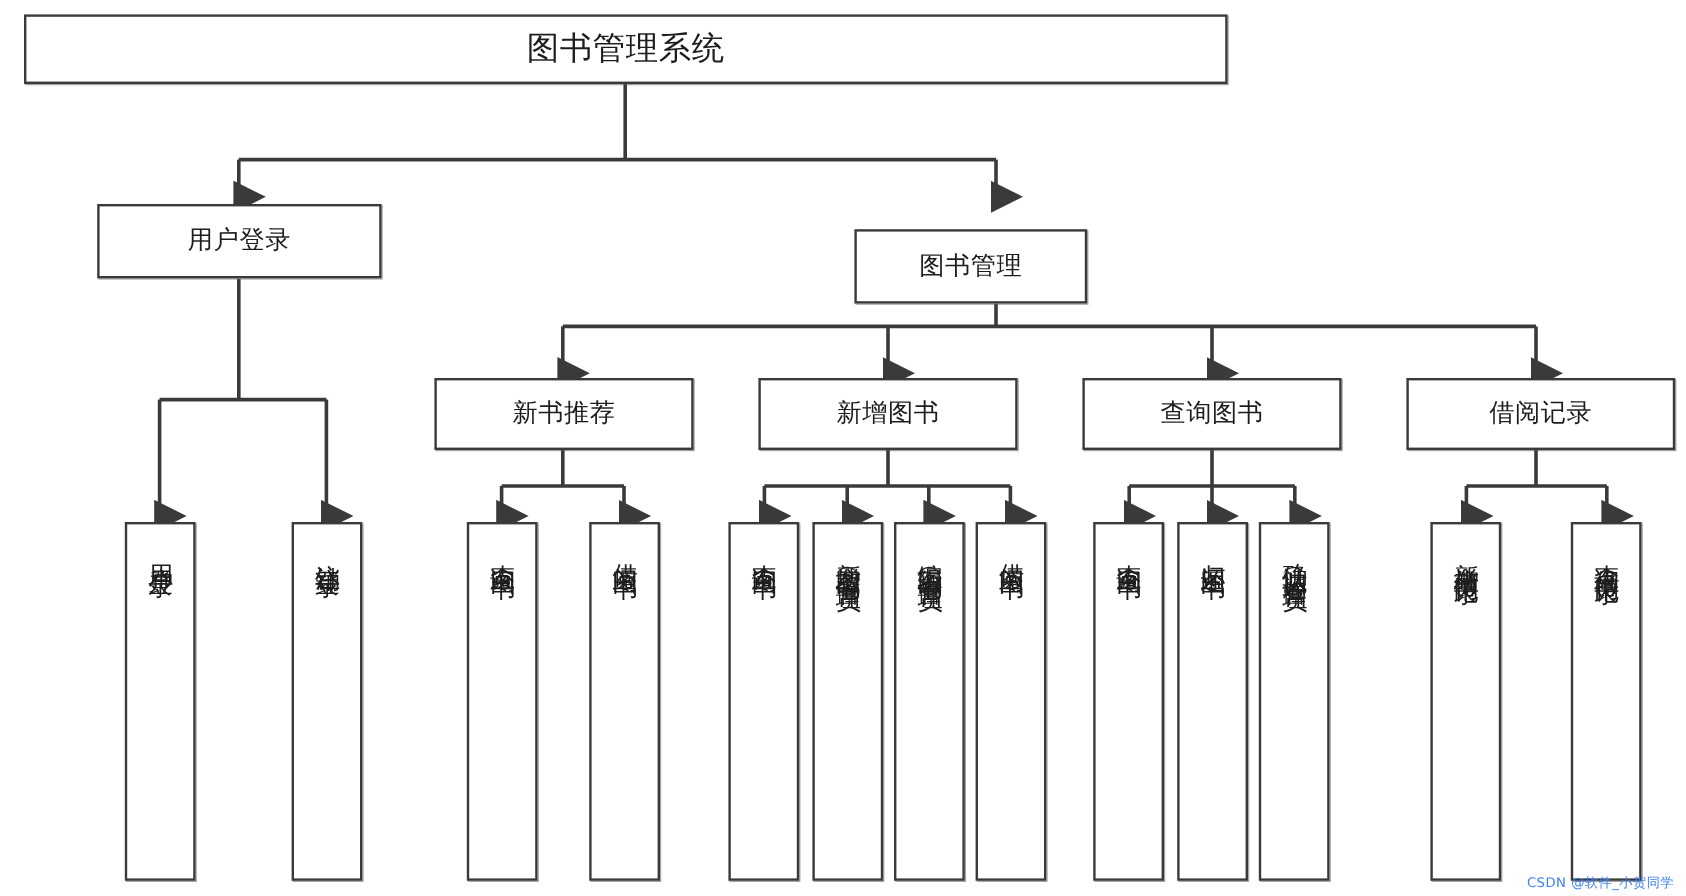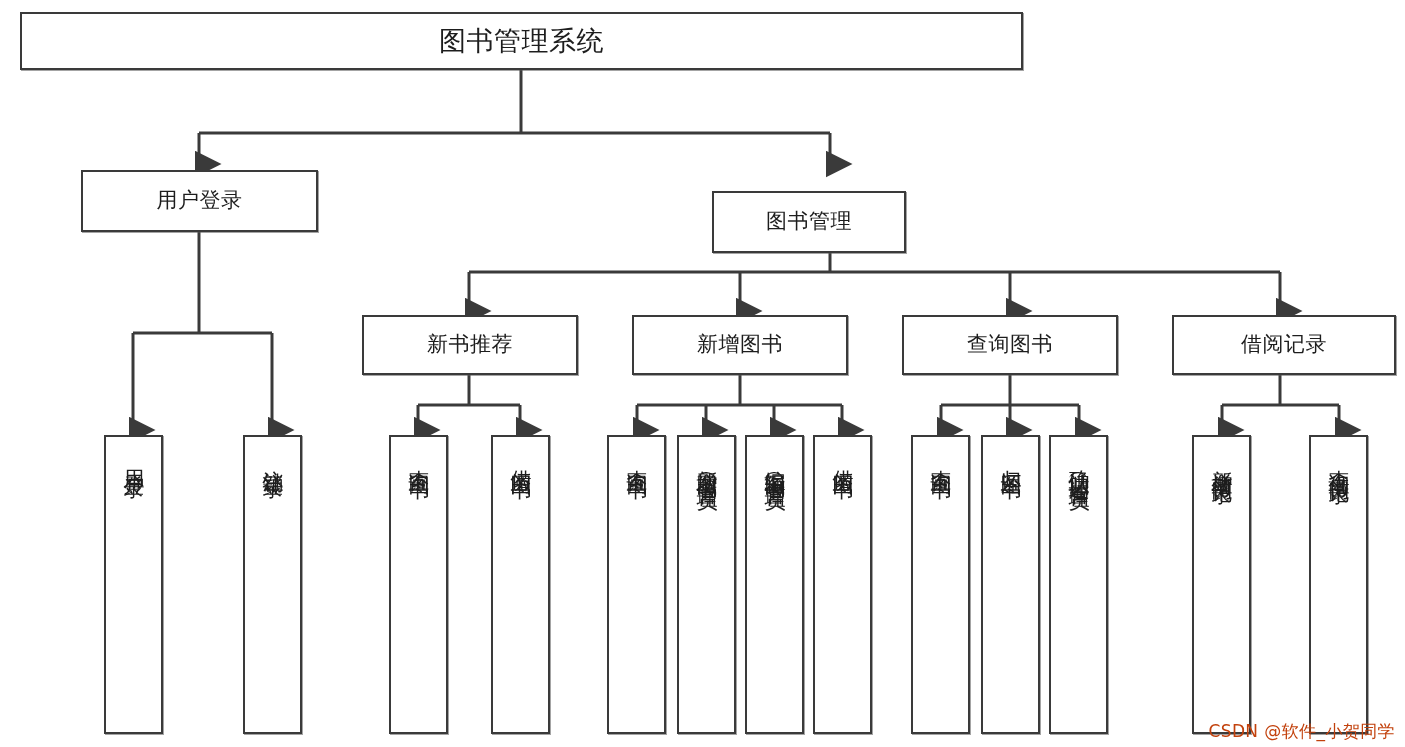--- a/index.html
+++ b/index.html
@@ -52,22 +52,22 @@
     text-orientation: upright;
     font-size: 21px;
     letter-spacing: 3px;
     line-height: 1;
     white-space: nowrap;
   }
   .watermark {
     position: absolute;
     right: 10px;
     bottom: 4px;
-    font-size: 17px;
-    color: #c2410c;
+    font-size: 11px;
+    color: #3b82f6;
     letter-spacing: 0.4px;
     white-space: nowrap;
   }
 </style>
 </head>
 <body>
 
 <div id="canvas">
 
   <svg class="wires" viewBox="0 0 1405 747">

